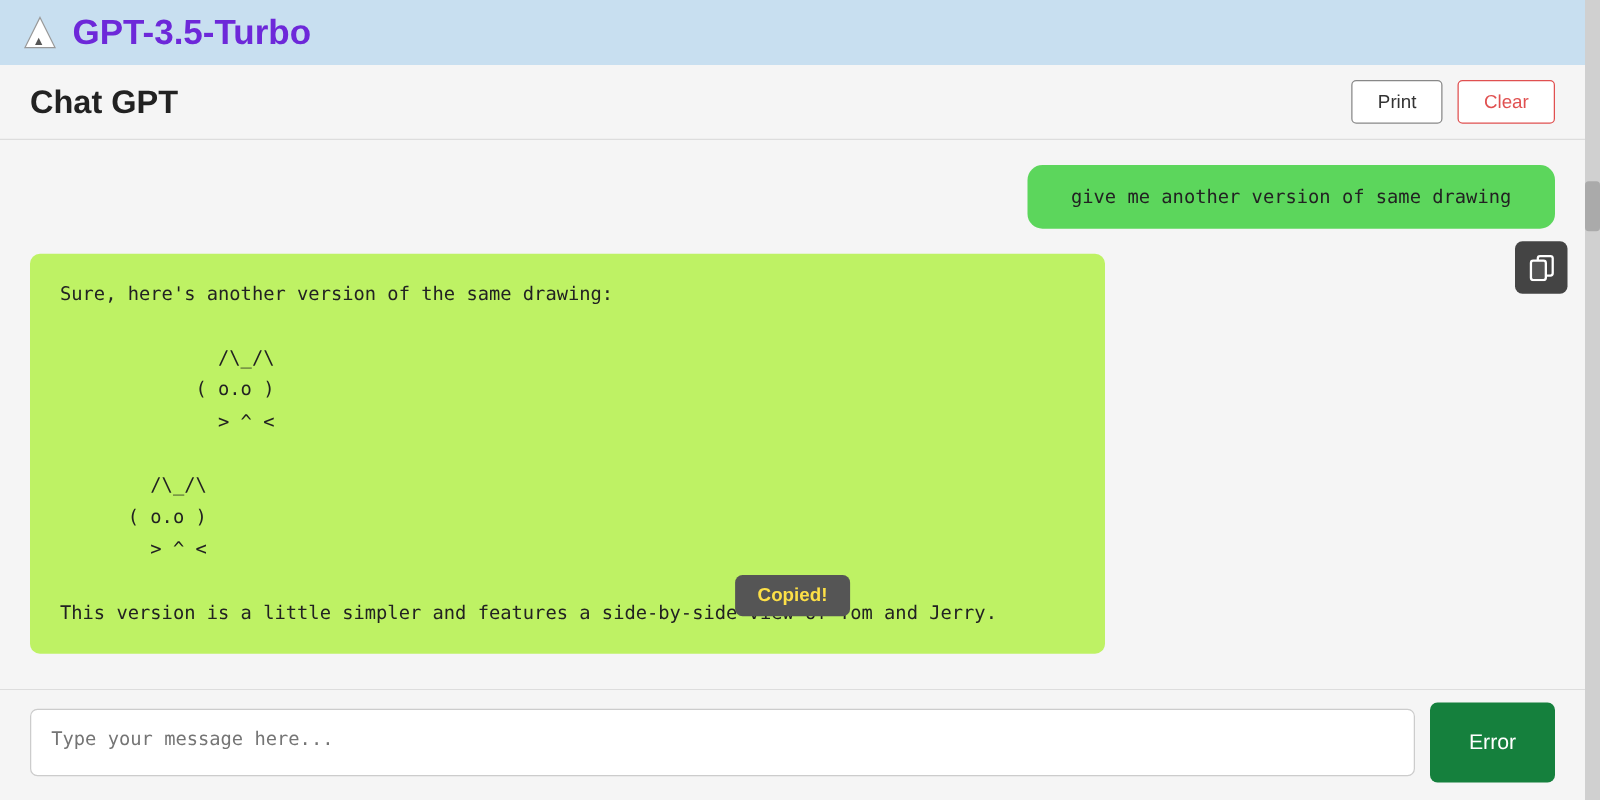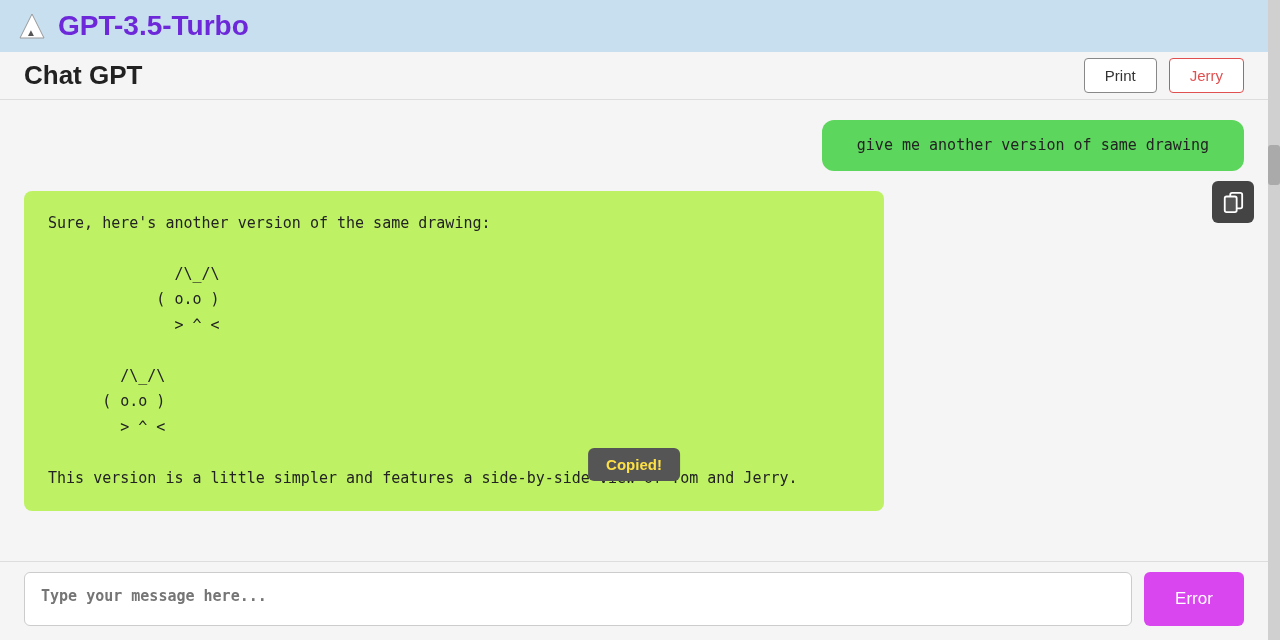--- a/index.html
+++ b/index.html
@@ -41,21 +41,21 @@
       color: #6d28d9;
     }
 
     
     .sub-header {
       background: #f5f5f5;
       display: flex;
       align-items: center;
       justify-content: space-between;
       padding: 0 24px;
-      height: 48px;
+      height: 60px;
       flex-shrink: 0;
       border-bottom: 1px solid #ddd;
     }
 
     .page-title {
       font-size: 26px;
       font-weight: 600;
       color: #222;
     }
 
@@ -180,32 +180,31 @@
     .message-input {
       flex: 1;
       padding: 14px 16px;
       font-size: 15px;
       border: 1px solid #ccc;
       border-radius: 6px;
       background: white;
       resize: none;
       height: 54px;
       color: #4c1d95;
-      font-weight: bold;
     }
 
     .btn-send {
       padding: 12px 28px;
       font-size: 17px;
-      background: #d946ef;
+      background: #15803d;
       color: white;
       border: none;
       border-radius: 6px;
       cursor: pointer;
-      height: 54px;
+      height: 64px;
       min-width: 100px;
     }
 
     
     .outer-wrapper {
       display: flex;
       flex-direction: row;
       height: 100%;
       width: 100%;
     }
@@ -245,21 +244,21 @@
           <text x="10" y="26" font-size="10" fill="#555">▲</text>
         </svg>
       </div>
       <span class="app-title-text">GPT-3.5-Turbo</span>
     </div>
 
     <div class="sub-header">
       <span class="page-title">Chat GPT</span>
       <div class="header-actions">
         <button class="btn-print">Print</button>
-        <button class="btn-clear">Jerry</button>
+        <button class="btn-clear">Clear</button>
       </div>
     </div>
 
     <div class="chat-area">
 
       <div class="user-message">
         <div class="user-bubble">give me another version of same drawing</div>
       </div>
 
       <div class="assistant-message">

